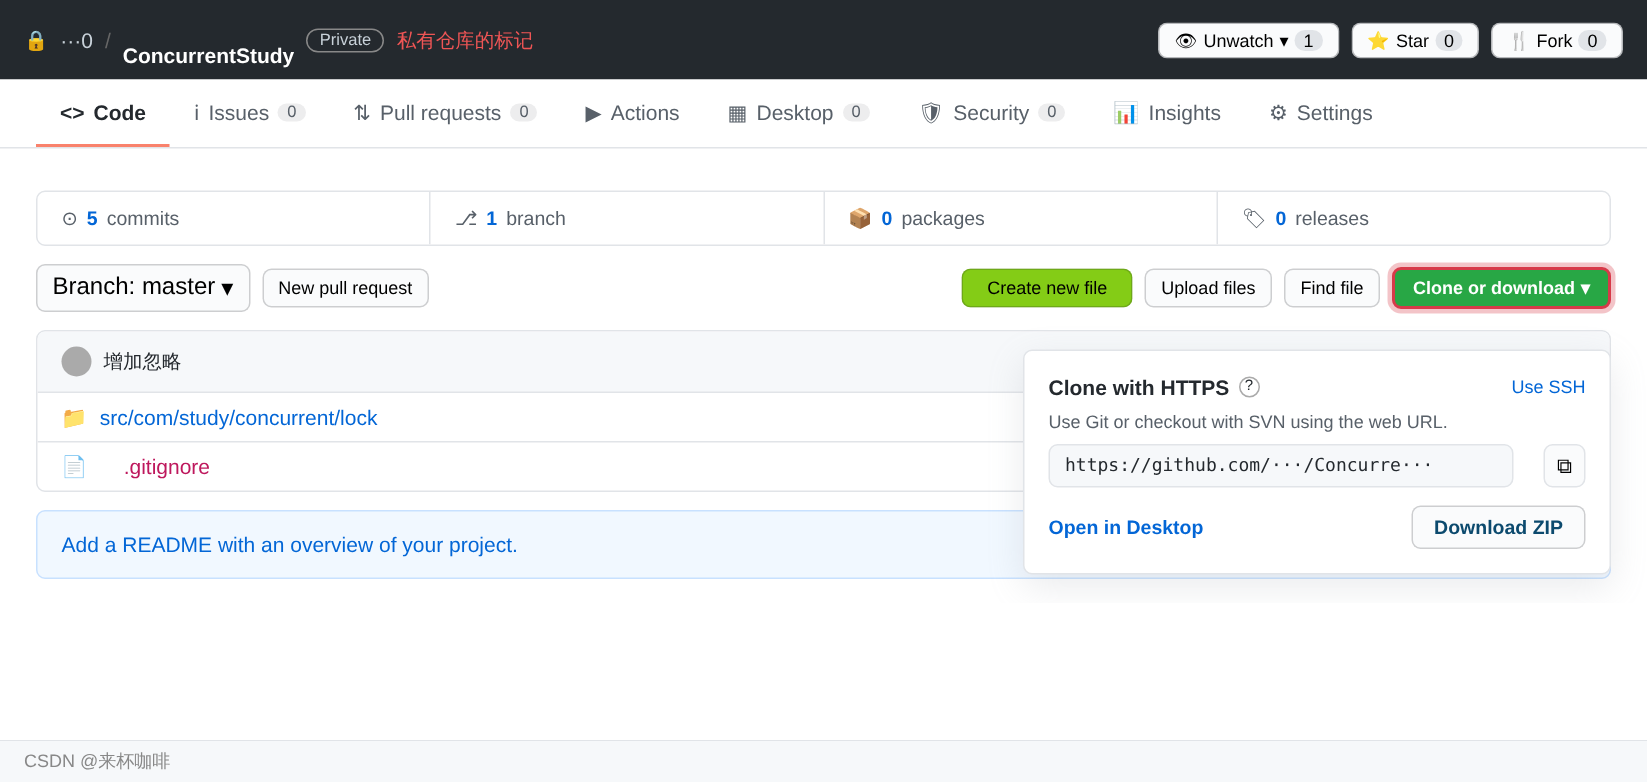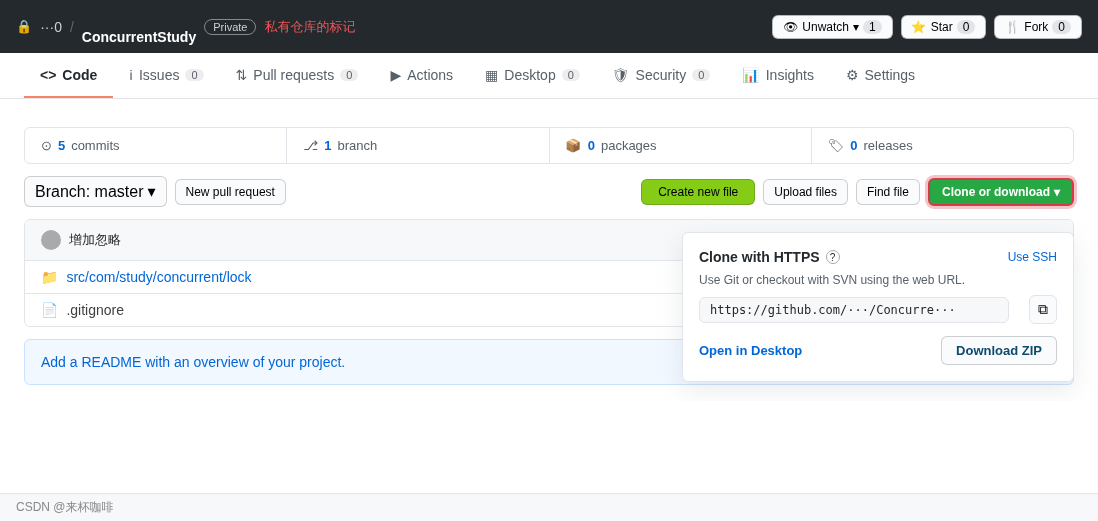--- a/index.html
+++ b/index.html
@@ -118,21 +118,21 @@
 
       <div style="position:absolute; top:110%; right:0; width:392px; background:#fff; border:1px solid #e1e4e8; border-radius:6px; box-shadow:0 8px 24px rgba(149,157,165,.2); z-index:100; padding:16px;margin-top:24px;">
         <div style="display:flex; justify-content:space-between; align-items:center; margin-bottom:8px;">
           <div style="display:flex; align-items:center; gap:6px;">
             <strong>Clone with HTTPS</strong>
             <span style="border:1px solid #aaa; border-radius:50%; width:14px; height:14px; display:inline-flex; align-items:center; justify-content:center; font-size:10px; cursor:pointer;">?</span>
           </div>
           <a style="color:#0366d6; font-size:12px; cursor:pointer; text-decoration:none;">Use SSH</a>
         </div>
         <p style="font-size:12px; color:#586069; margin-bottom:8px;">Use Git or checkout with SVN using the web URL.</p>
-        <div style="display:flex; gap:20px; margin-bottom:12px;align-items:center;">
+        <div style="display:flex; gap:20px; margin-bottom:12px;">
           <input style="flex: 1 1 0%; border: 1px solid rgb(225, 228, 232); border-radius: 6px; padding: 5px 10px; font-size: 12px; background: rgb(246, 248, 250); color: rgb(36, 41, 46); font-family: monospace;" readonly="" value="https://github.com/···/Concurre···">
           <button style="background:#fafbfc; border:1px solid #e1e4e8; border-radius:6px; padding:5px 8px; cursor:pointer; font-size:14px;">⧉</button>
         </div>
         <div style="display:flex; justify-content:space-between; align-items:center;">
           <button style="background:none; border:none; color:#0366d6; font-size:13px; cursor:pointer; font-weight:600;">Open in Desktop</button>
           <button style="background:#fafbfc; border:1px solid rgba(27,31,35,.2); border-radius:6px; padding:6px 14px; font-size:13px; cursor:pointer; color:#0c4a6e; font-weight:600;">Download ZIP</button>
         </div>
       </div>
 
       <div style="position:absolute; top:60px; right:-120px; display:flex; align-items:center; gap:4px; color:#e55; font-size:13px; pointer-events:none; white-space:nowrap;">
@@ -147,21 +147,21 @@
       <span style="width:20px; height:20px; background:#aaa; border-radius:50%; display:inline-block;"></span>
       <span>增加忽略</span>
       <span style="margin-left:auto; color:#586069;">2 months ago</span>
     </div>
     <div style="display:flex; align-items:center; padding:8px 16px; border-bottom:1px solid #e1e4e8; font-size:14px;">
       <span style="color:#586069;">📁</span>
       <a style="color:#0366d6; cursor:pointer; flex:1; margin-left:8px; text-decoration:none;">src/com/study/concurrent/lock</a>
     </div>
     <div style="display:flex; align-items:center; padding:8px 16px; font-size:14px;">
       <span style="color:#586069;">📄</span>
-      <a style="color:#404040; cursor:pointer; flex:1; margin-left:8px; text-decoration:none;">.gitignore</a>
+      <a style="color:#be185d; cursor:pointer; flex:1; margin-left:24px; text-decoration:none;">.gitignore</a>
     </div>
   </div>
 
   <div style="background:#f1f8ff; border:1px solid #c8e1ff; border-radius:6px; padding:14px 16px; margin-top:12px; font-size:14px; color:#0366d6;">
     <span>Add a README with an overview of your project.</span>
   </div>
 </div>
 
 <div style="background:#f6f8fa; border-top:1px solid #e1e4e8; padding:5px 16px; font-size:12px; color:#586069; display:flex; justify-content:flex-start; align-items:center; position:fixed; bottom:0; width:100%;">
   <span style="color:#888;">CSDN @来杯咖啡</span>

